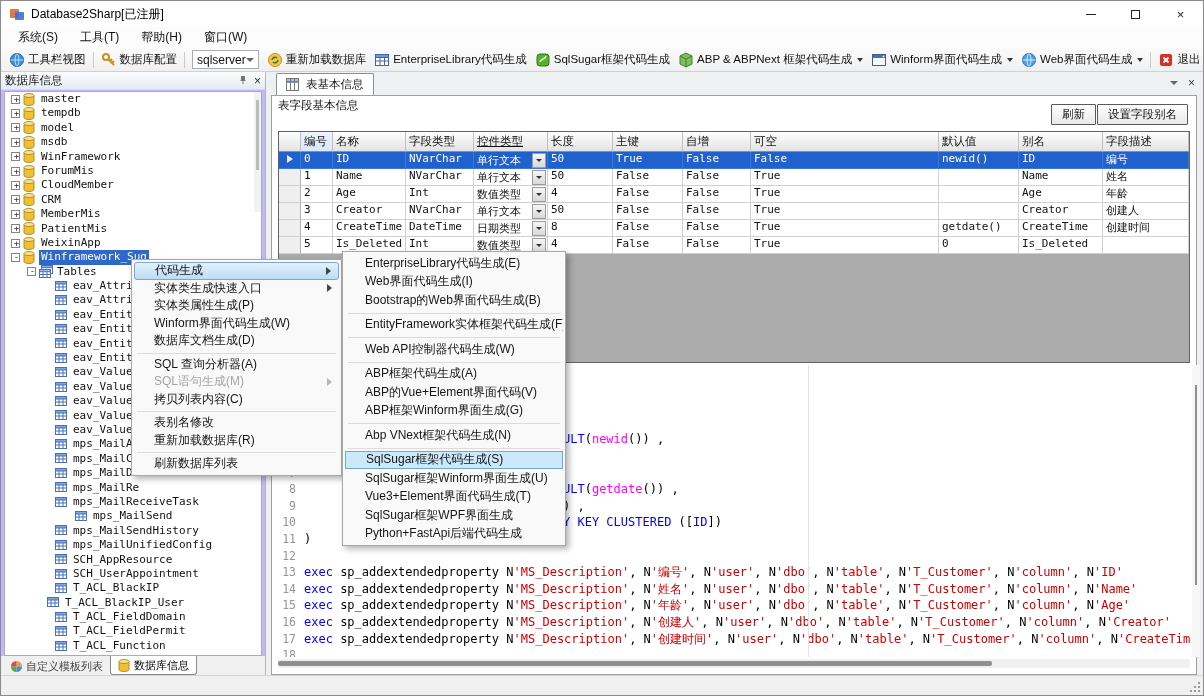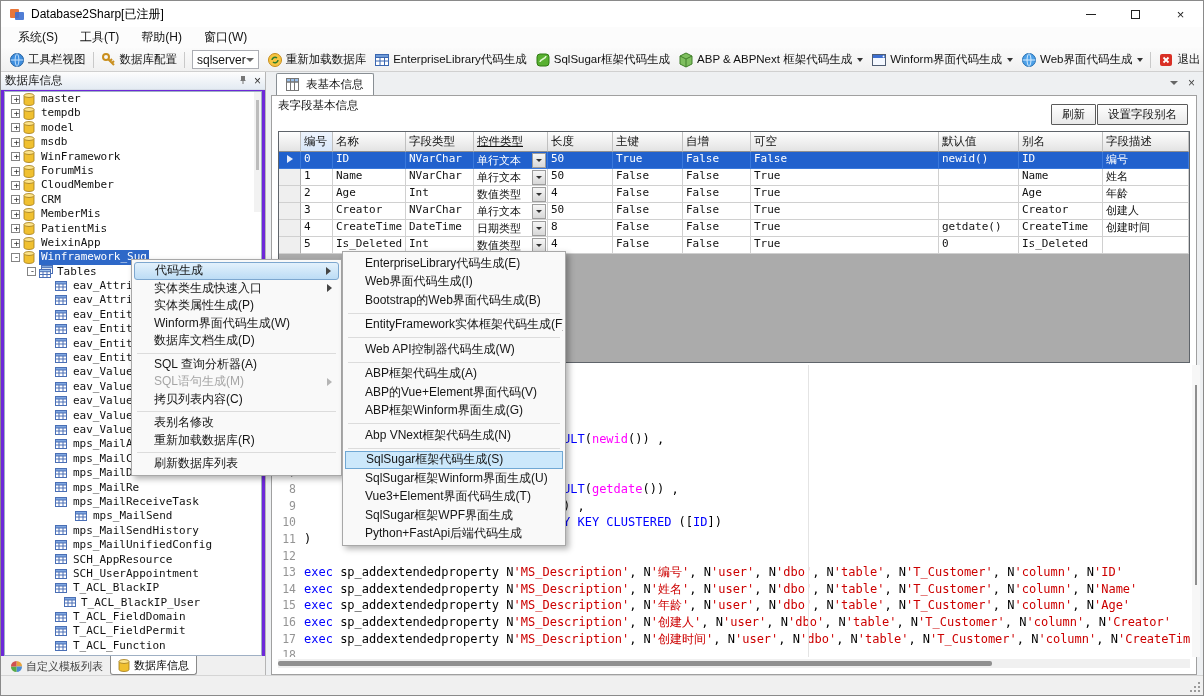--- a/index.html
+++ b/index.html
@@ -22,21 +22,21 @@
   border-bottom:1px solid #d0d0d0;display:flex;align-items:center;padding-left:4px;font-size:11.5px;white-space:nowrap;overflow:hidden}
 .tb-btn{display:flex;align-items:center;gap:3px;padding:0 4px;height:22px}
 .tb-btn .ticon{width:16px;height:16px;display:inline-block;flex:none}
 .tb-sep{width:1px;height:16px;background:#c9c9c9;margin:0 3px;flex:none}
 .tb-combo{width:96px;height:19px;background:#fff;border:1px solid #abadb3;display:flex;align-items:center;padding:0 4px;margin:0 4px;font-size:12px}
 .chev{margin-left:auto;width:0;height:0;border-top:4px solid #666;border-left:4px solid transparent;border-right:4px solid transparent}
 .dd-arrow{width:0;height:0;border-top:4px solid #333;border-left:3.5px solid transparent;border-right:3.5px solid transparent;margin-left:2px}
 
 .workspace{position:absolute;left:0;top:71px;right:0;bottom:20px;background:#eef0f2}
 
-.sidebar{position:absolute;left:0;top:0;width:265px;bottom:0;border-right:1px solid #b5b5b5;background:#6d28d9}
+.sidebar{position:absolute;left:0;top:0;width:265px;bottom:0;border-right:1px solid #b5b5b5;background:#c4b5fd}
 .sidebar-header{position:absolute;left:0;top:0;right:0;height:18px;background:linear-gradient(#fdfdfd,#e4ebf3);
   display:flex;align-items:center;padding:0 4px;font-size:11.5px;border-bottom:1px solid #d6dde6}
 .hdr-icons{margin-left:auto;display:flex;gap:6px;align-items:center}
 .hdr-x{font-size:12px;line-height:10px;color:#333}
 .tree{position:absolute;left:3px;right:3px;top:19px;bottom:19px;background:#fff;border:1px solid #9fb0c4;overflow:hidden;
   font-family:"DejaVu Sans Mono",monospace;font-size:11px}
 .trow{height:14.4px;line-height:14.4px;display:flex;align-items:center;white-space:nowrap}
 .expander{width:9px;height:9px;border:1px solid #848484;background:#fff;flex:none;position:relative;margin-right:3px}
 .expander::before{content:attr(data-g);position:absolute;left:0;top:-1px;width:9px;text-align:center;font:9px "DejaVu Sans Mono",monospace;line-height:9px;color:#333}
 .t-ic{width:13px;height:13px;flex:none;margin-right:3px;display:inline-block}
@@ -506,21 +506,21 @@
             <span class="t-label">SCH_UserAppointment</span>
           </div>
           <div class="trow" style="padding-left: 50px;">
             <span class="t-ic"><svg viewBox="0 0 12 12" width="12" height="12">
                 <rect x="0.5" y="1.5" width="11" height="9" fill="#fff" stroke="#4a6fb5"></rect>
                 <rect x="0.5" y="1.5" width="11" height="2.5" fill="#7ea6e0" stroke="#4a6fb5"></rect>
                 <path d="M4 4v7M8 4v7M0.5 7h11" stroke="#4a6fb5" fill="none"></path>
               </svg></span>
             <span class="t-label">T_ACL_BlackIP</span>
           </div>
-          <div class="trow" style="padding-left: 58px; text-align: center;">
+          <div class="trow" style="padding-left: 42px;">
             <span class="t-ic"><svg viewBox="0 0 12 12" width="12" height="12">
                 <rect x="0.5" y="1.5" width="11" height="9" fill="#fff" stroke="#4a6fb5"></rect>
                 <rect x="0.5" y="1.5" width="11" height="2.5" fill="#7ea6e0" stroke="#4a6fb5"></rect>
                 <path d="M4 4v7M8 4v7M0.5 7h11" stroke="#4a6fb5" fill="none"></path>
               </svg></span>
             <span class="t-label">T_ACL_BlackIP_User</span>
           </div>
           <div class="trow" style="padding-left: 50px;">
             <span class="t-ic"><svg viewBox="0 0 12 12" width="12" height="12">
                 <rect x="0.5" y="1.5" width="11" height="9" fill="#fff" stroke="#4a6fb5"></rect>

